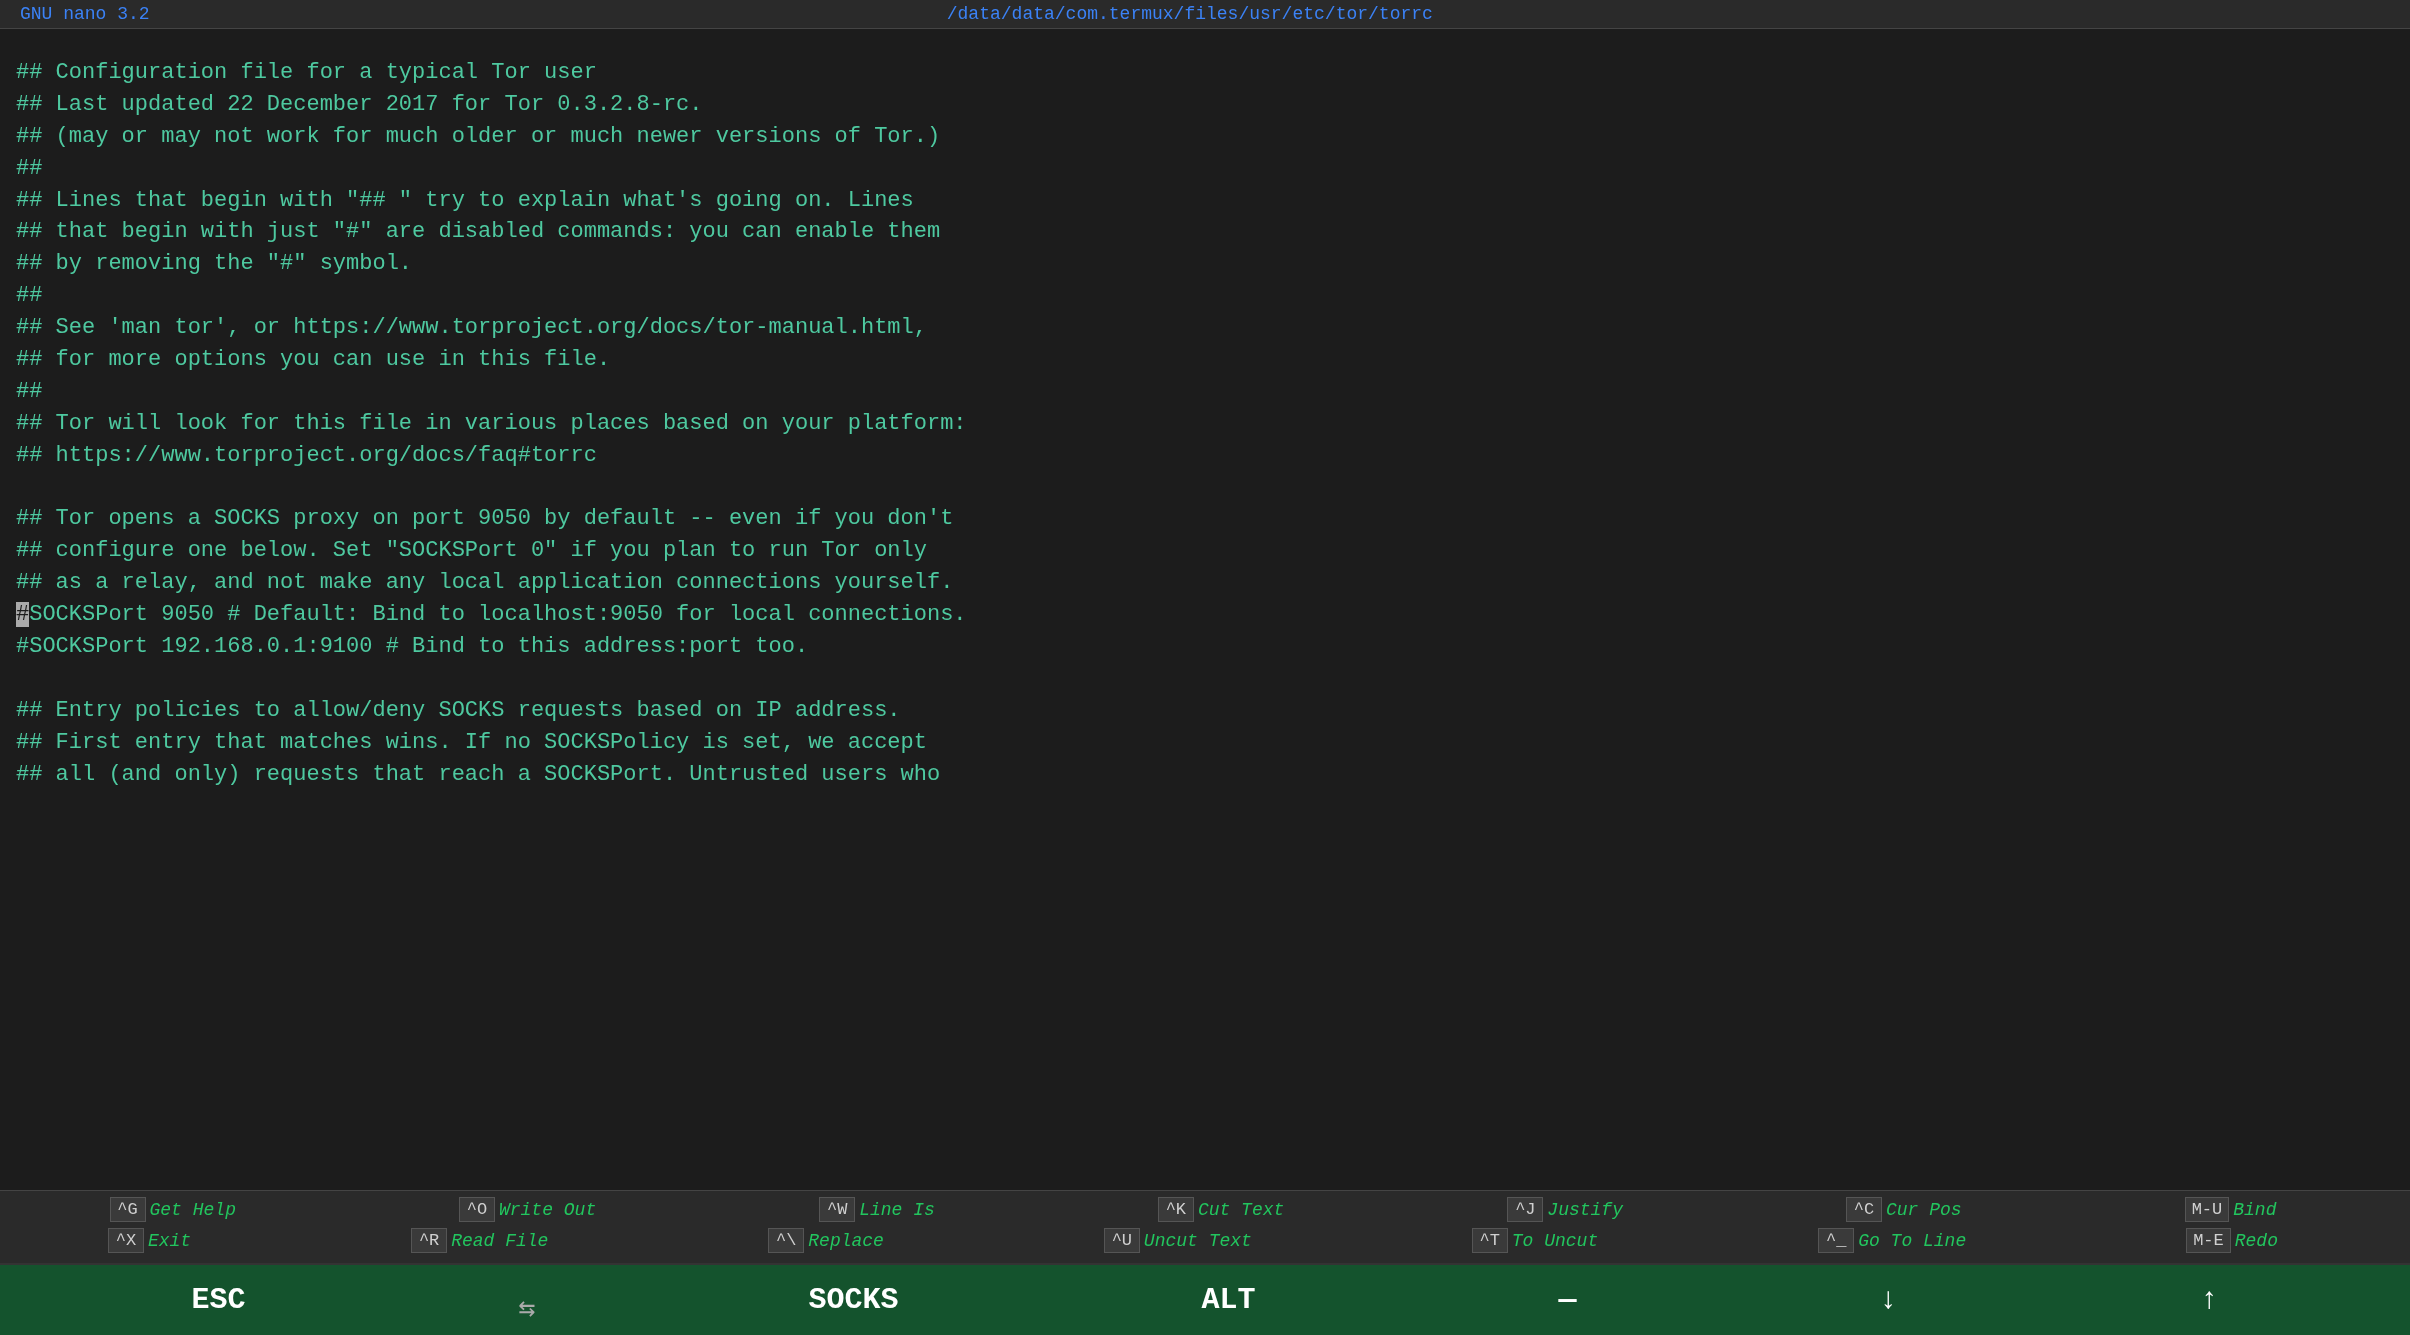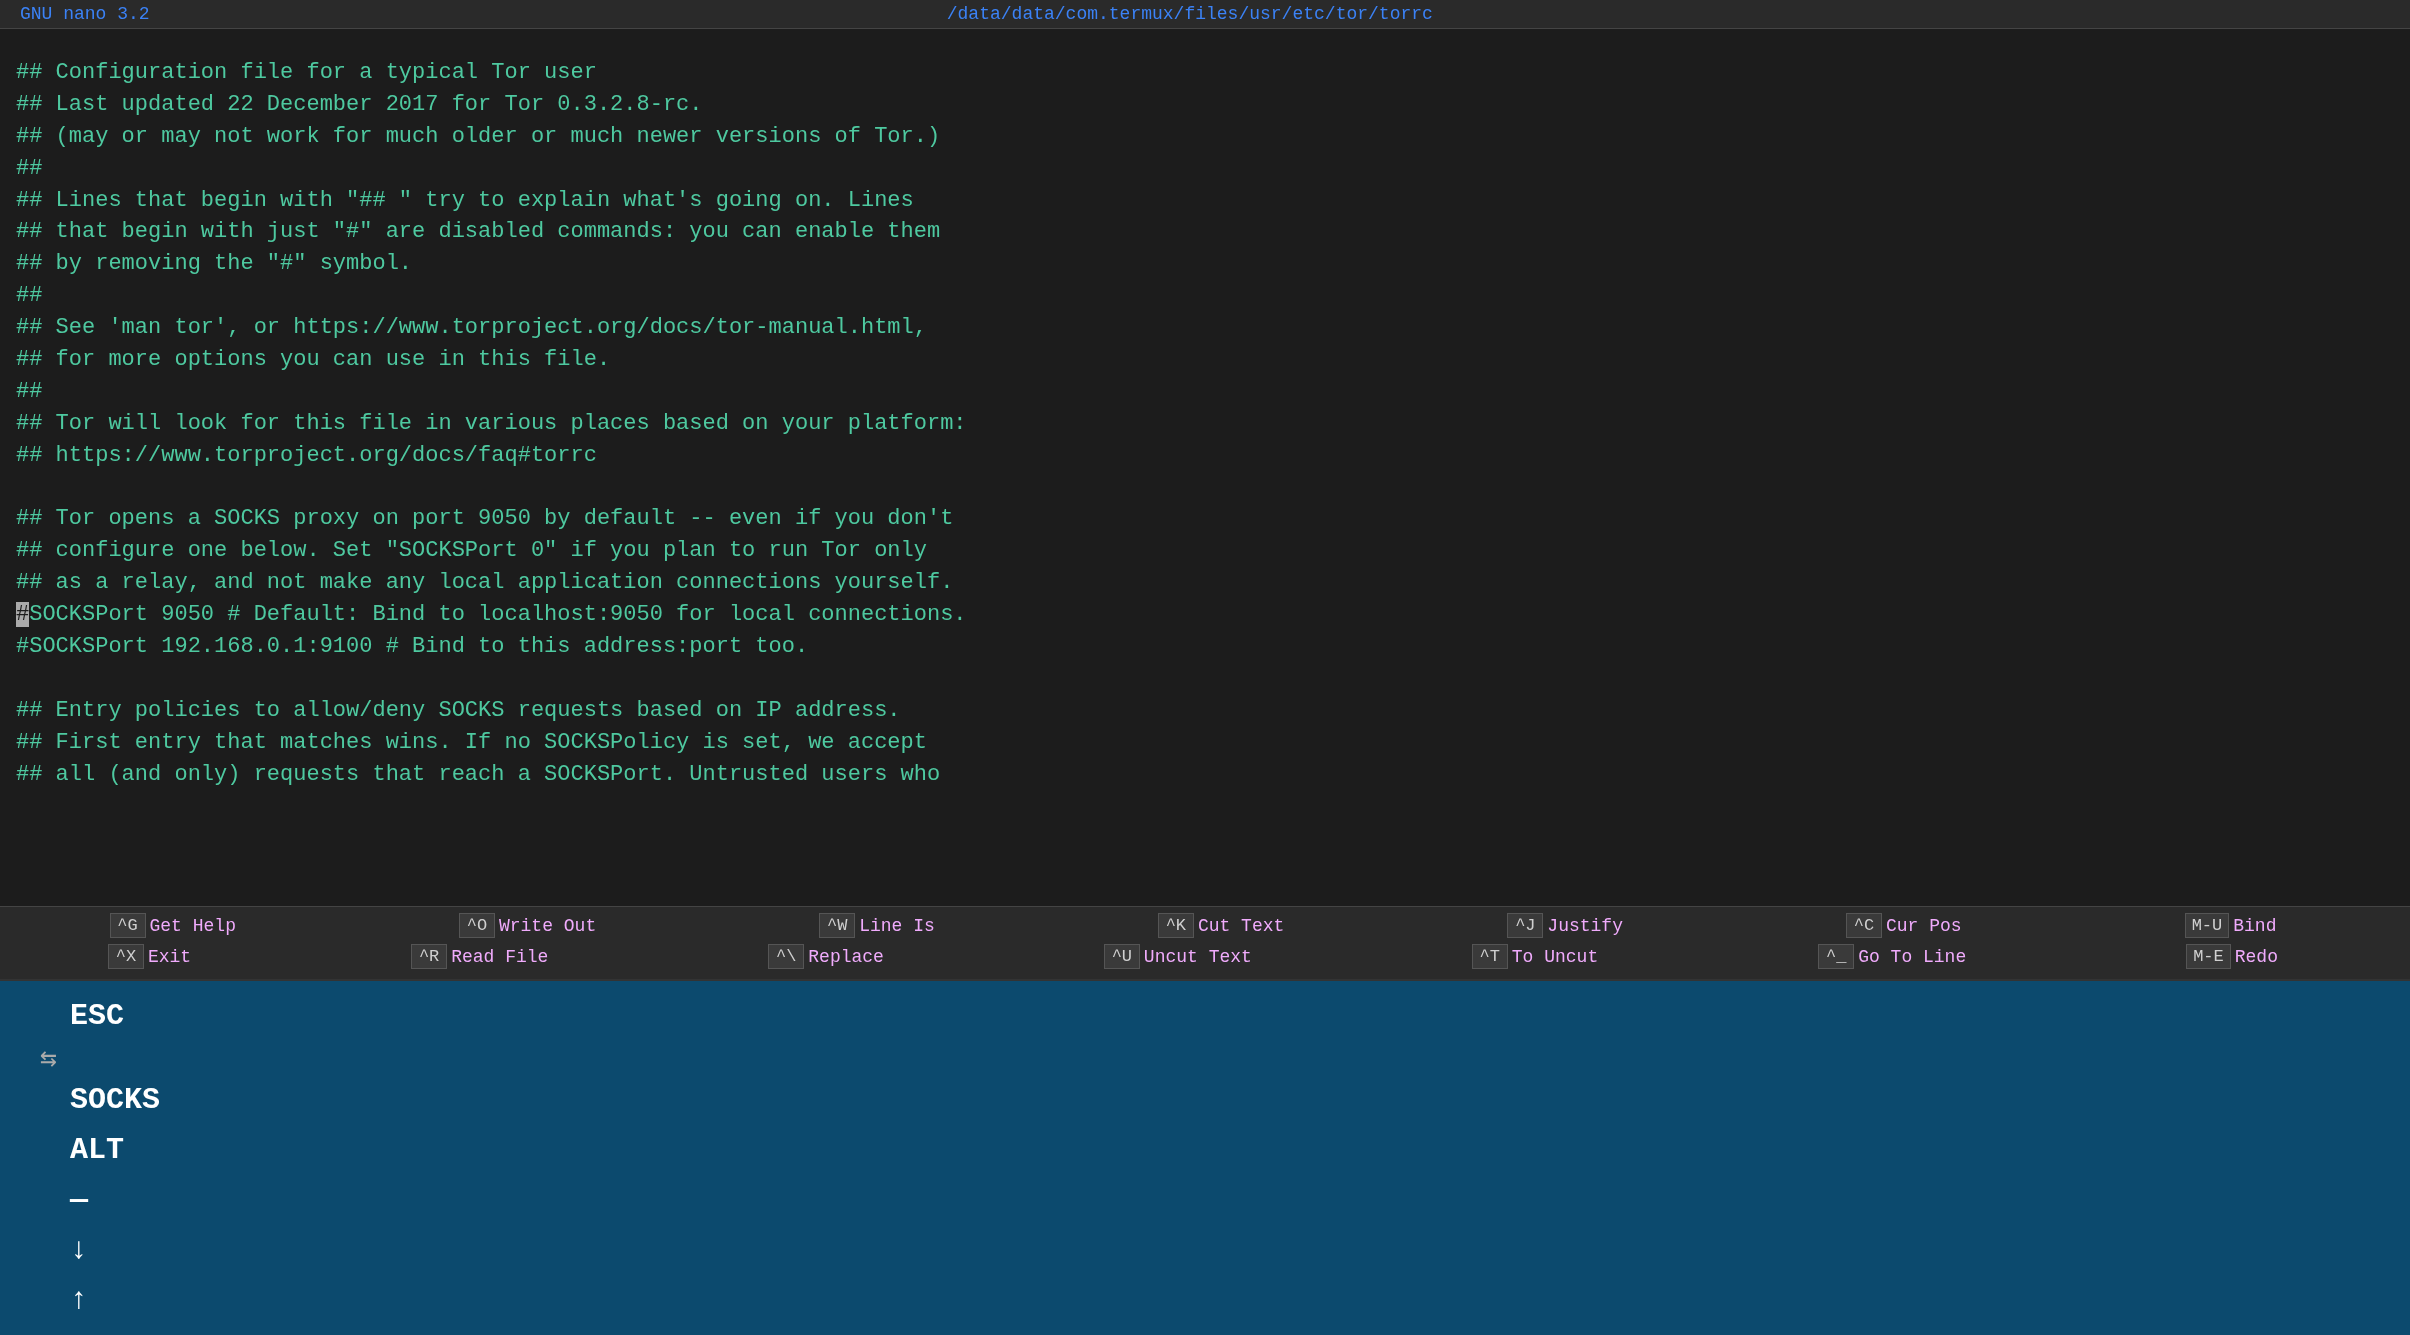--- a/index.html
+++ b/index.html
@@ -67,35 +67,35 @@
       border: 1px solid #555;
       padding: 2px 6px;
       font-size: 17px;
       font-family: 'Courier New', monospace;
       margin-right: 4px;
       min-width: 36px;
       text-align: center;
     }
 
     .shortcut-label {
-      color: #f0abfc;
+      color: #22c55e;
       font-size: 18px;
       font-family: 'Courier New', monospace;
+      font-style: italic;
     }
 
     
     #keyboard-bar {
-      background: #0c4a6e;
+      background: #14532d;
       display: flex;
       justify-content: space-around;
-      align-items: flex-start;
+      align-items: flex-end;
       padding: 10px 40px;
       flex-shrink: 0;
       border-top: 2px solid #333;
-      flex-direction: column;
     }
 
     .kb-key {
       color: #ffffff;
       font-size: 30px;
       font-family: 'Courier New', monospace;
       font-weight: bold;
       padding: 8px 30px;
     }
 

